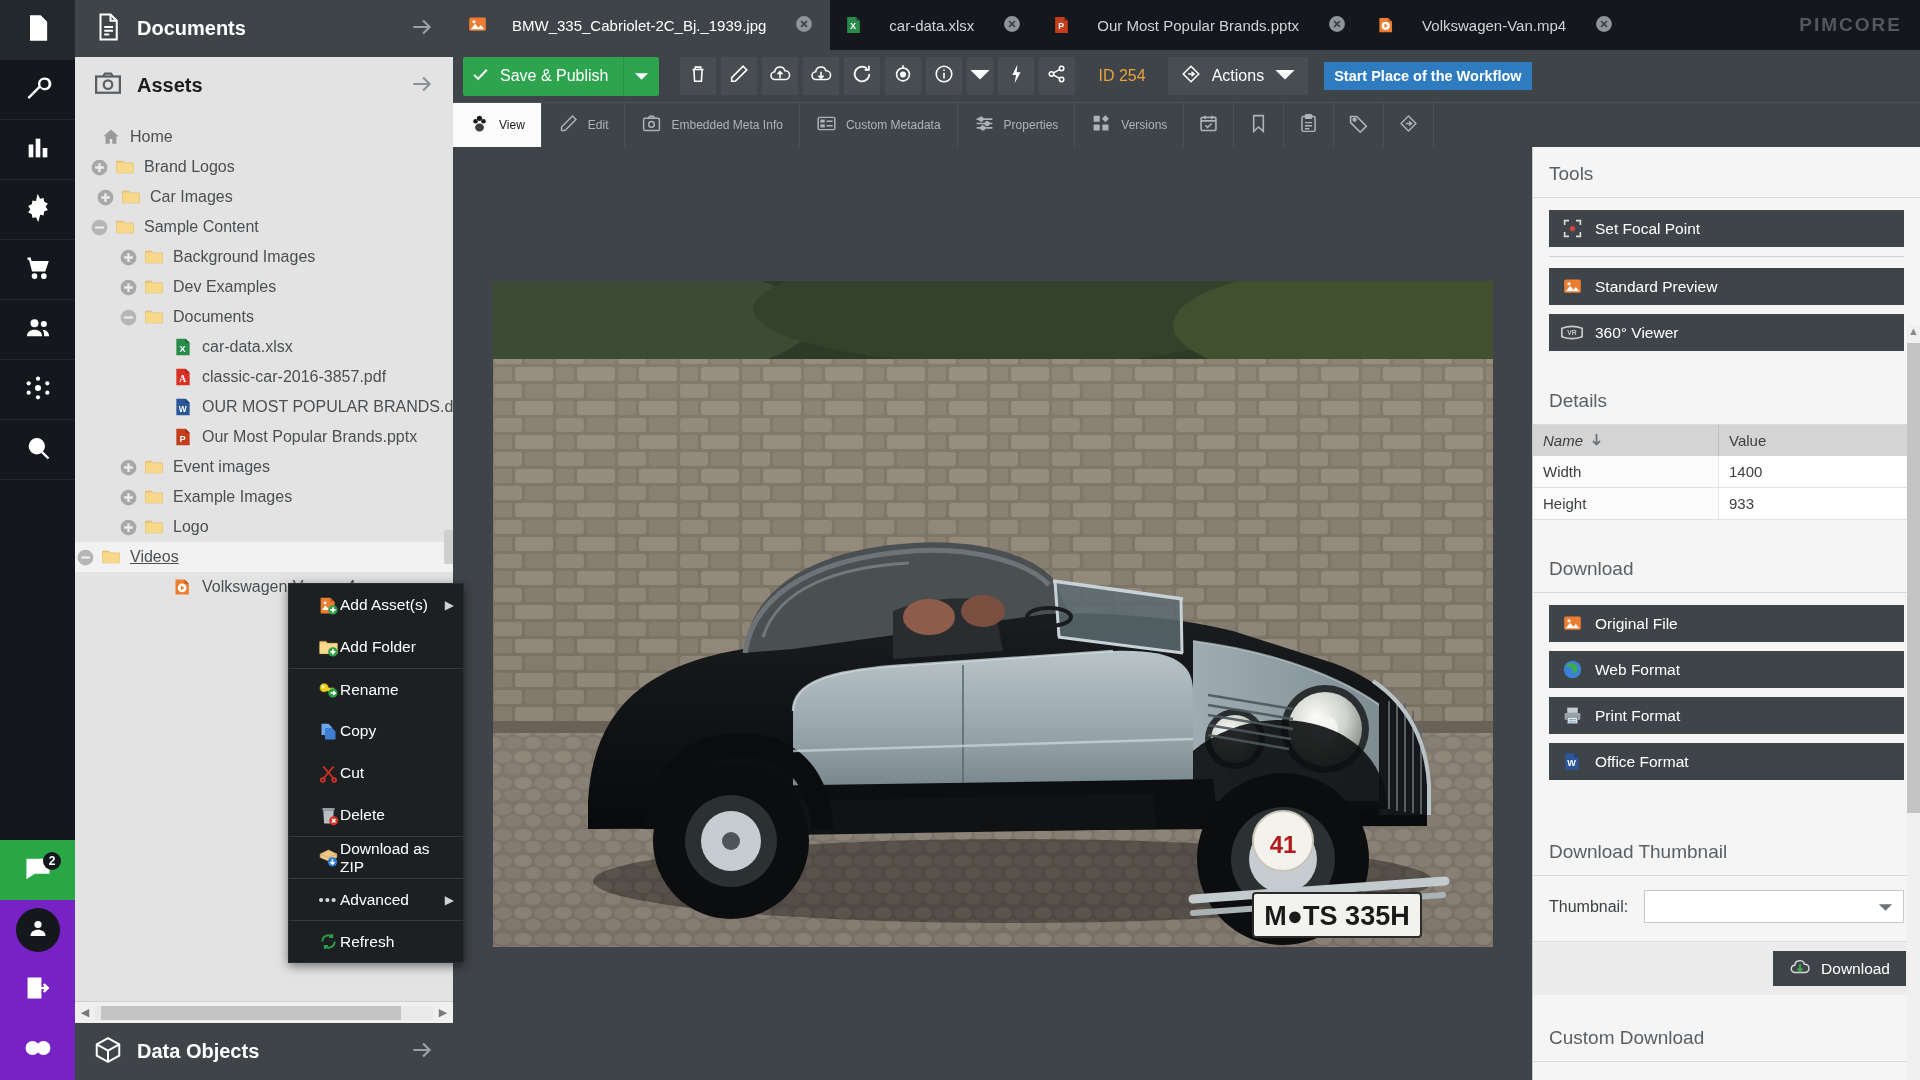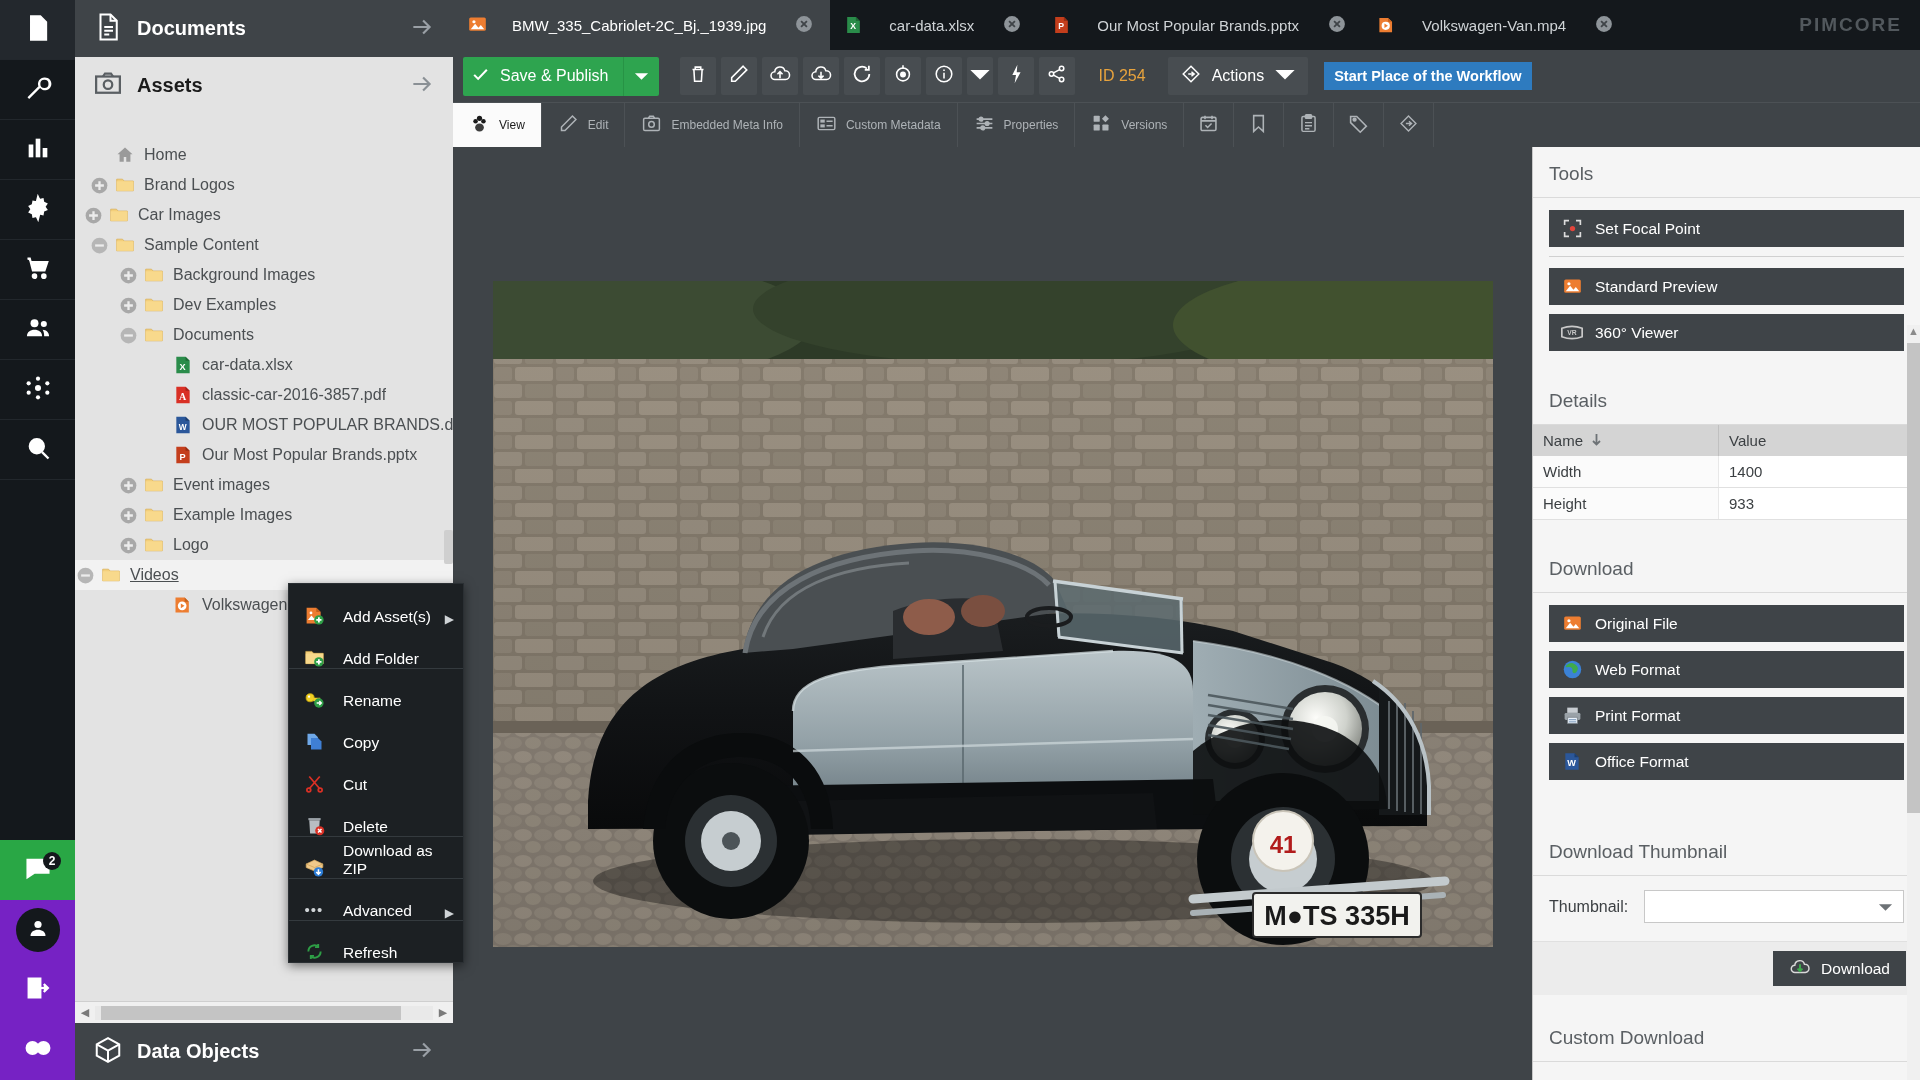--- a/index.html
+++ b/index.html
@@ -102,38 +102,38 @@
   .sec-title { font-size: 19px; color: #5a5f63; padding: 16px 16px 12px 16px; border-bottom: 1px solid #dadada; }
   .sec-body { padding: 12px 16px 14px 16px; }
   .big-btn { height: 37px; background: #3f4448; color: #fff; display: flex; align-items: center; gap: 12px; padding: 0 12px; margin-bottom: 9px; font-size: 15.5px; cursor: pointer; }
   .big-btn .bico { width: 22px; height: 22px; flex: none; display:flex; align-items:center; justify-content:center; }
   .hr-sep { height: 1px; background: #d0d0d0; margin: 4px 0 11px 0; }
 
   table.details { width: 100%; border-collapse: collapse; font-size: 15px; }
   table.details th { background: #d4d4d4; color: #3b3f42; text-align: left; font-weight: normal; padding: 7px 10px; border-right: 1px solid #c0c0c0; }
   table.details td { background: #fff; color: #3b3f42; padding: 7px 10px; border-bottom: 1px solid #e0e0e0; border-right: 1px solid #e8e8e8; }
   table.details td:first-child { background: #fbfbfb; }
-  .th-sort { display: inline-flex; align-items: center; gap: 8px; }
+  .th-sort { display: inline-flex; align-items: center; gap: 8px; font-style: italic; }
   .th-sort svg { width: 11px; height: 13px; }
 
   .thumb-row { display: flex; align-items: center; gap: 16px; padding: 14px 16px 18px 16px; }
   .thumb-row .tlabel { font-size: 16px; color: #3b3f42; }
   .combo { flex: 1; height: 33px; background: #fff; border: 1px solid #c8c8c8; display: flex; align-items: center; justify-content: flex-end; padding-right: 10px; cursor: pointer; }
   .combo svg { width: 15px; height: 10px; }
   .dl-row { background: #ececec; padding: 9px 14px; display: flex; justify-content: flex-end; border-top: 1px solid #e0e0e0; }
   .dl-btn { height: 35px; background: #3f4448; color: #fff; display: flex; align-items: center; gap: 10px; padding: 0 16px; font-size: 15.5px; cursor: pointer; }
   .dl-btn svg { width: 22px; height: 20px; }
 
   
   .ctxmenu {
     position: absolute; left: 288px; top: 583px; width: 176px;
     background: #1c2023; border: 1px solid #2a2f33; z-index: 90;
     box-shadow: 0 3px 10px rgba(0,0,0,.5);
   }
-  .ctx-item { height: 42px; display: flex; align-items: flex-end; gap: 18px; padding: 0 14px; color: #fff; font-size: 15.5px; cursor: pointer; position: relative; }
+  .ctx-item { height: 42px; display: flex; align-items: center; gap: 1px; padding: 0 28px; color: #fff; font-size: 15.5px; cursor: pointer; position: relative; }
   .ctx-item.sep-top { border-top: 1px solid #343a3e; }
   .ctx-ico { width: 22px; height: 22px; flex: none; display:flex; align-items:center; justify-content:center; }
   .ctx-arrow { position: absolute; right: 9px; color: #cfd3d6; font-size: 12px; }
   .ctx-dots { color: #cfd3d6; letter-spacing: 1px; font-size: 15px; }
 </style>
 </head>
 <body>
 
 <div id="app">
 
@@ -281,21 +281,21 @@
       </span>
       <span class="ph-title">Assets</span>
       <span class="ph-arrow">
         <svg viewBox="0 0 24 24">
             <path d="M4 12h15M13 6l6 6-6 6"></path>
           </svg>
       </span>
     </div>
 
     <div class="tree" id="tree">
-        <div class="tree-row" style="padding-left: 14px; margin-top: 18px;">
+        <div class="tree-row" style="">
           <span class="tree-expander"></span>
           <span class="tree-ico">
             <svg viewBox="0 0 24 24" width="20" height="20">
               <path d="M12 3L3 11h2.5v9h5v-5.5h3V20h5v-9H21z" fill="#9a9a9a"></path>
             </svg>
           </span>
           <span class="tree-label">Home</span>
         </div>
         <div class="tree-row" style="padding-left: 14px;">
           <span class="tree-expander"><svg viewBox="0 0 24 24" width="21" height="21">
@@ -303,21 +303,21 @@
               <path d="M7 12h10M12 7v10" stroke="#ececec" stroke-width="2.6"></path>
             </svg></span>
           <span class="tree-ico">
             <svg viewBox="0 0 24 24" width="21" height="18">
               <path d="M2 5h7l2 2.2h11V19H2z" fill="#f3cf7a" stroke="#d8ab4d" stroke-width="0.8"></path>
               <path d="M2 7.5h20V19H2z" fill="#f8d98c"></path>
             </svg>
           </span>
           <span class="tree-label">Brand Logos</span>
         </div>
-        <div class="tree-row" style="padding-left: 8px;">
+        <div class="tree-row" style="padding-left: 20px;">
           <span class="tree-expander"><svg viewBox="0 0 24 24" width="21" height="21">
               <circle cx="12" cy="12" r="9" fill="#a8a8a8"></circle>
               <path d="M7 12h10M12 7v10" stroke="#ececec" stroke-width="2.6"></path>
             </svg></span>
           <span class="tree-ico">
             <svg viewBox="0 0 24 24" width="21" height="18">
               <path d="M2 5h7l2 2.2h11V19H2z" fill="#f3cf7a" stroke="#d8ab4d" stroke-width="0.8"></path>
               <path d="M2 7.5h20V19H2z" fill="#f8d98c"></path>
             </svg>
           </span>

